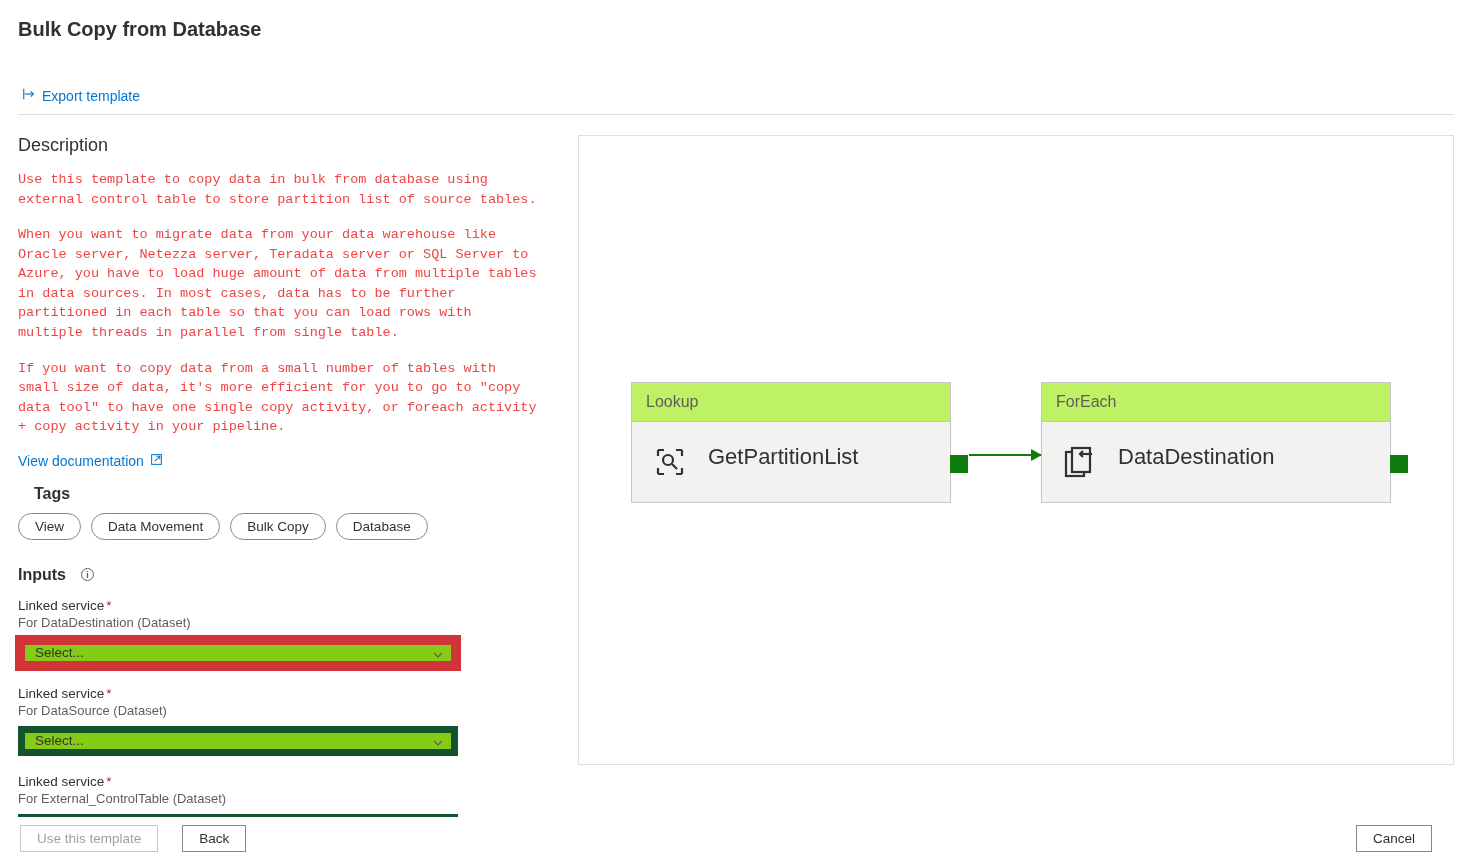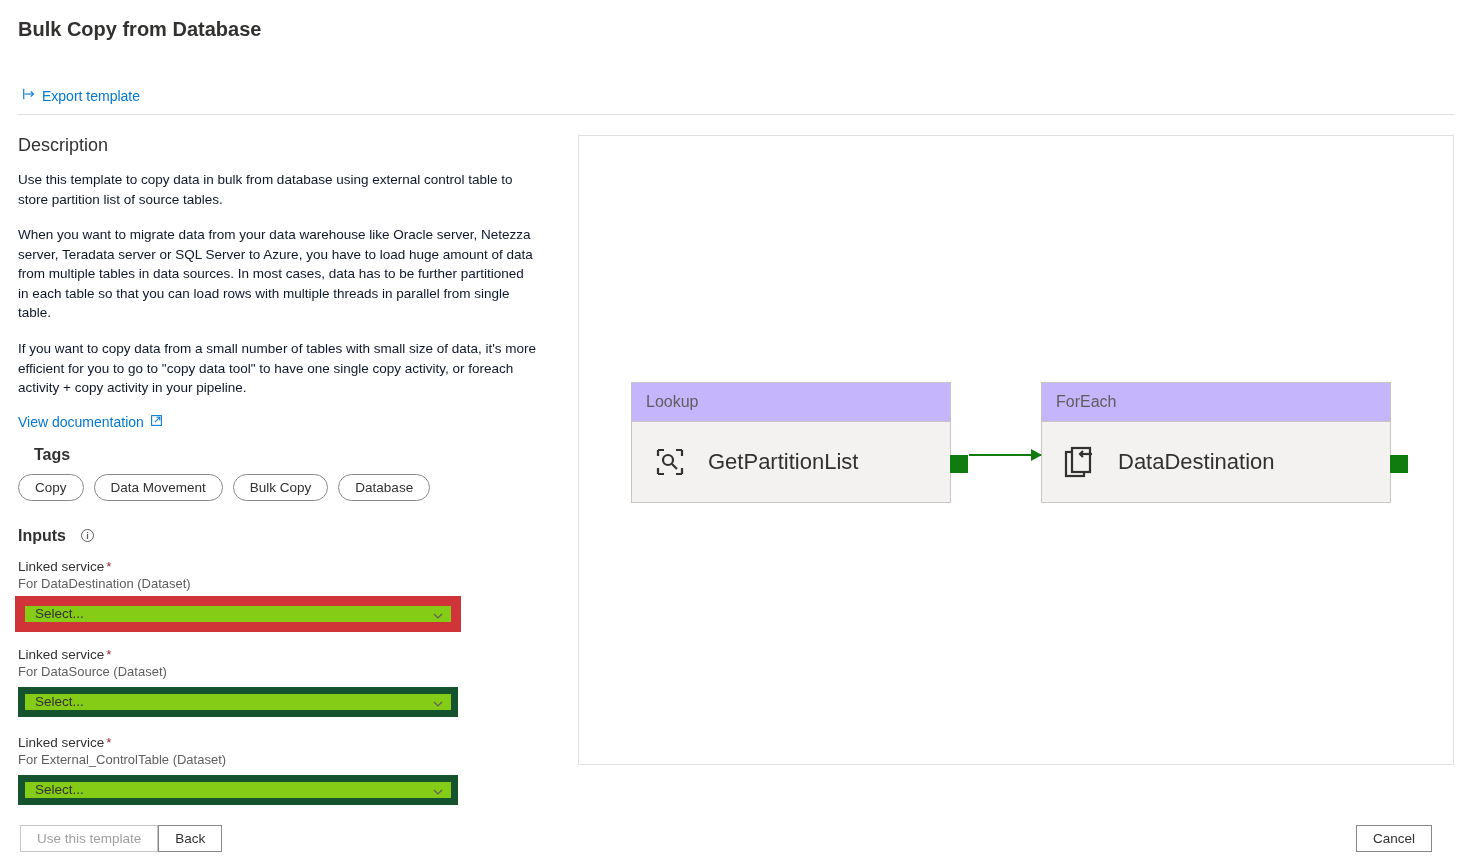--- a/index.html
+++ b/index.html
@@ -42,22 +42,23 @@
   .left { width: 520px; }
   .right { flex: 1; }
   .section-heading {
     font-size: 18px;
     font-weight: 400;
     margin: 0 0 14px 0;
   }
   .desc {
     font-size: 13.5px;
     line-height: 1.45;
-    color: #0f172a;
+    color: #ef4444;
     margin: 0 0 16px 0;
+    font-family: Liberation Mono, monospace;
   }
   .doc-link {
     display: inline-flex;
     align-items: center;
     gap: 6px;
     color: #0078d4;
     cursor: pointer;
     font-size: 14px;
     margin-bottom: 16px;
   }
@@ -114,28 +115,28 @@
     position: relative;
     overflow:hidden;
   }
   .node {
     position:absolute;
     width: 320px;
     border: 1px solid #c8c6c4;
     background:#fff;
   }
   .node-header {
-    background:#c4b5fd;
+    background:#bef264;
     padding: 10px 14px;
     font-size:16px;
     color:#605e5c;
     border-bottom:1px solid #c8c6c4;
   }
   .node-body {
-    display:flex; align-items:center; gap:20px;
+    display:flex; align-items:flex-start; gap:20px;
     background:#f3f2f1;
     padding: 22px 20px;
   }
   .node-body .lbl { font-size:22px; }
   .node-icon { width:36px; height:36px; color:#323130; }
   .connector { position:absolute; height:2px; background:#107c10; }
   .connector .arrow {
     position:absolute; right:-1px; top:-5px;
     width:0;height:0;
     border-top:6px solid transparent;
@@ -145,21 +146,21 @@
   .port {
     position:absolute; width:18px; height:18px; background:#107c10;
   }
 
   .footer {
     position: fixed; left:0; right:0; bottom:0;
     display:flex; justify-content:space-between; align-items:center;
     padding: 8px 40px 12px 20px;
     background:#fff;
   }
-  .footer-left { display:flex; gap:0; }
+  .footer-left { display:flex; gap:24px; }
   .btn {
     border:1px solid #8a8886; background:#fff;
     padding: 5px 16px; font-size:13.5px; cursor:pointer;
   }
   .btn.disabled { color:#a19f9d; border-color:#c8c6c4; cursor:not-allowed; }
 </style>
 </head>
 <body>
 
 <div class="root">
@@ -190,21 +191,21 @@
           <svg viewBox="0 0 16 16" fill="none" stroke="#0078d4" stroke-width="1.3">
             <rect x="2" y="2" width="12" height="12"></rect>
             <path d="M6 10 L12 4"></path>
             <path d="M8 4 L12 4 L12 8"></path>
           </svg>
         </span>
       </div>
 
       <div class="tags-heading">Tags</div>
       <div class="tag-row">
-        <div class="tag-pill">Copy</div>
+        <div class="tag-pill">View</div>
         <div class="tag-pill">Data Movement</div>
         <div class="tag-pill">Bulk Copy</div>
         <div class="tag-pill">Database</div>
       </div>
 
       <div class="inputs-heading">
         <span>Inputs</span>
         <span class="info-icon">i</span>
       </div>
 

